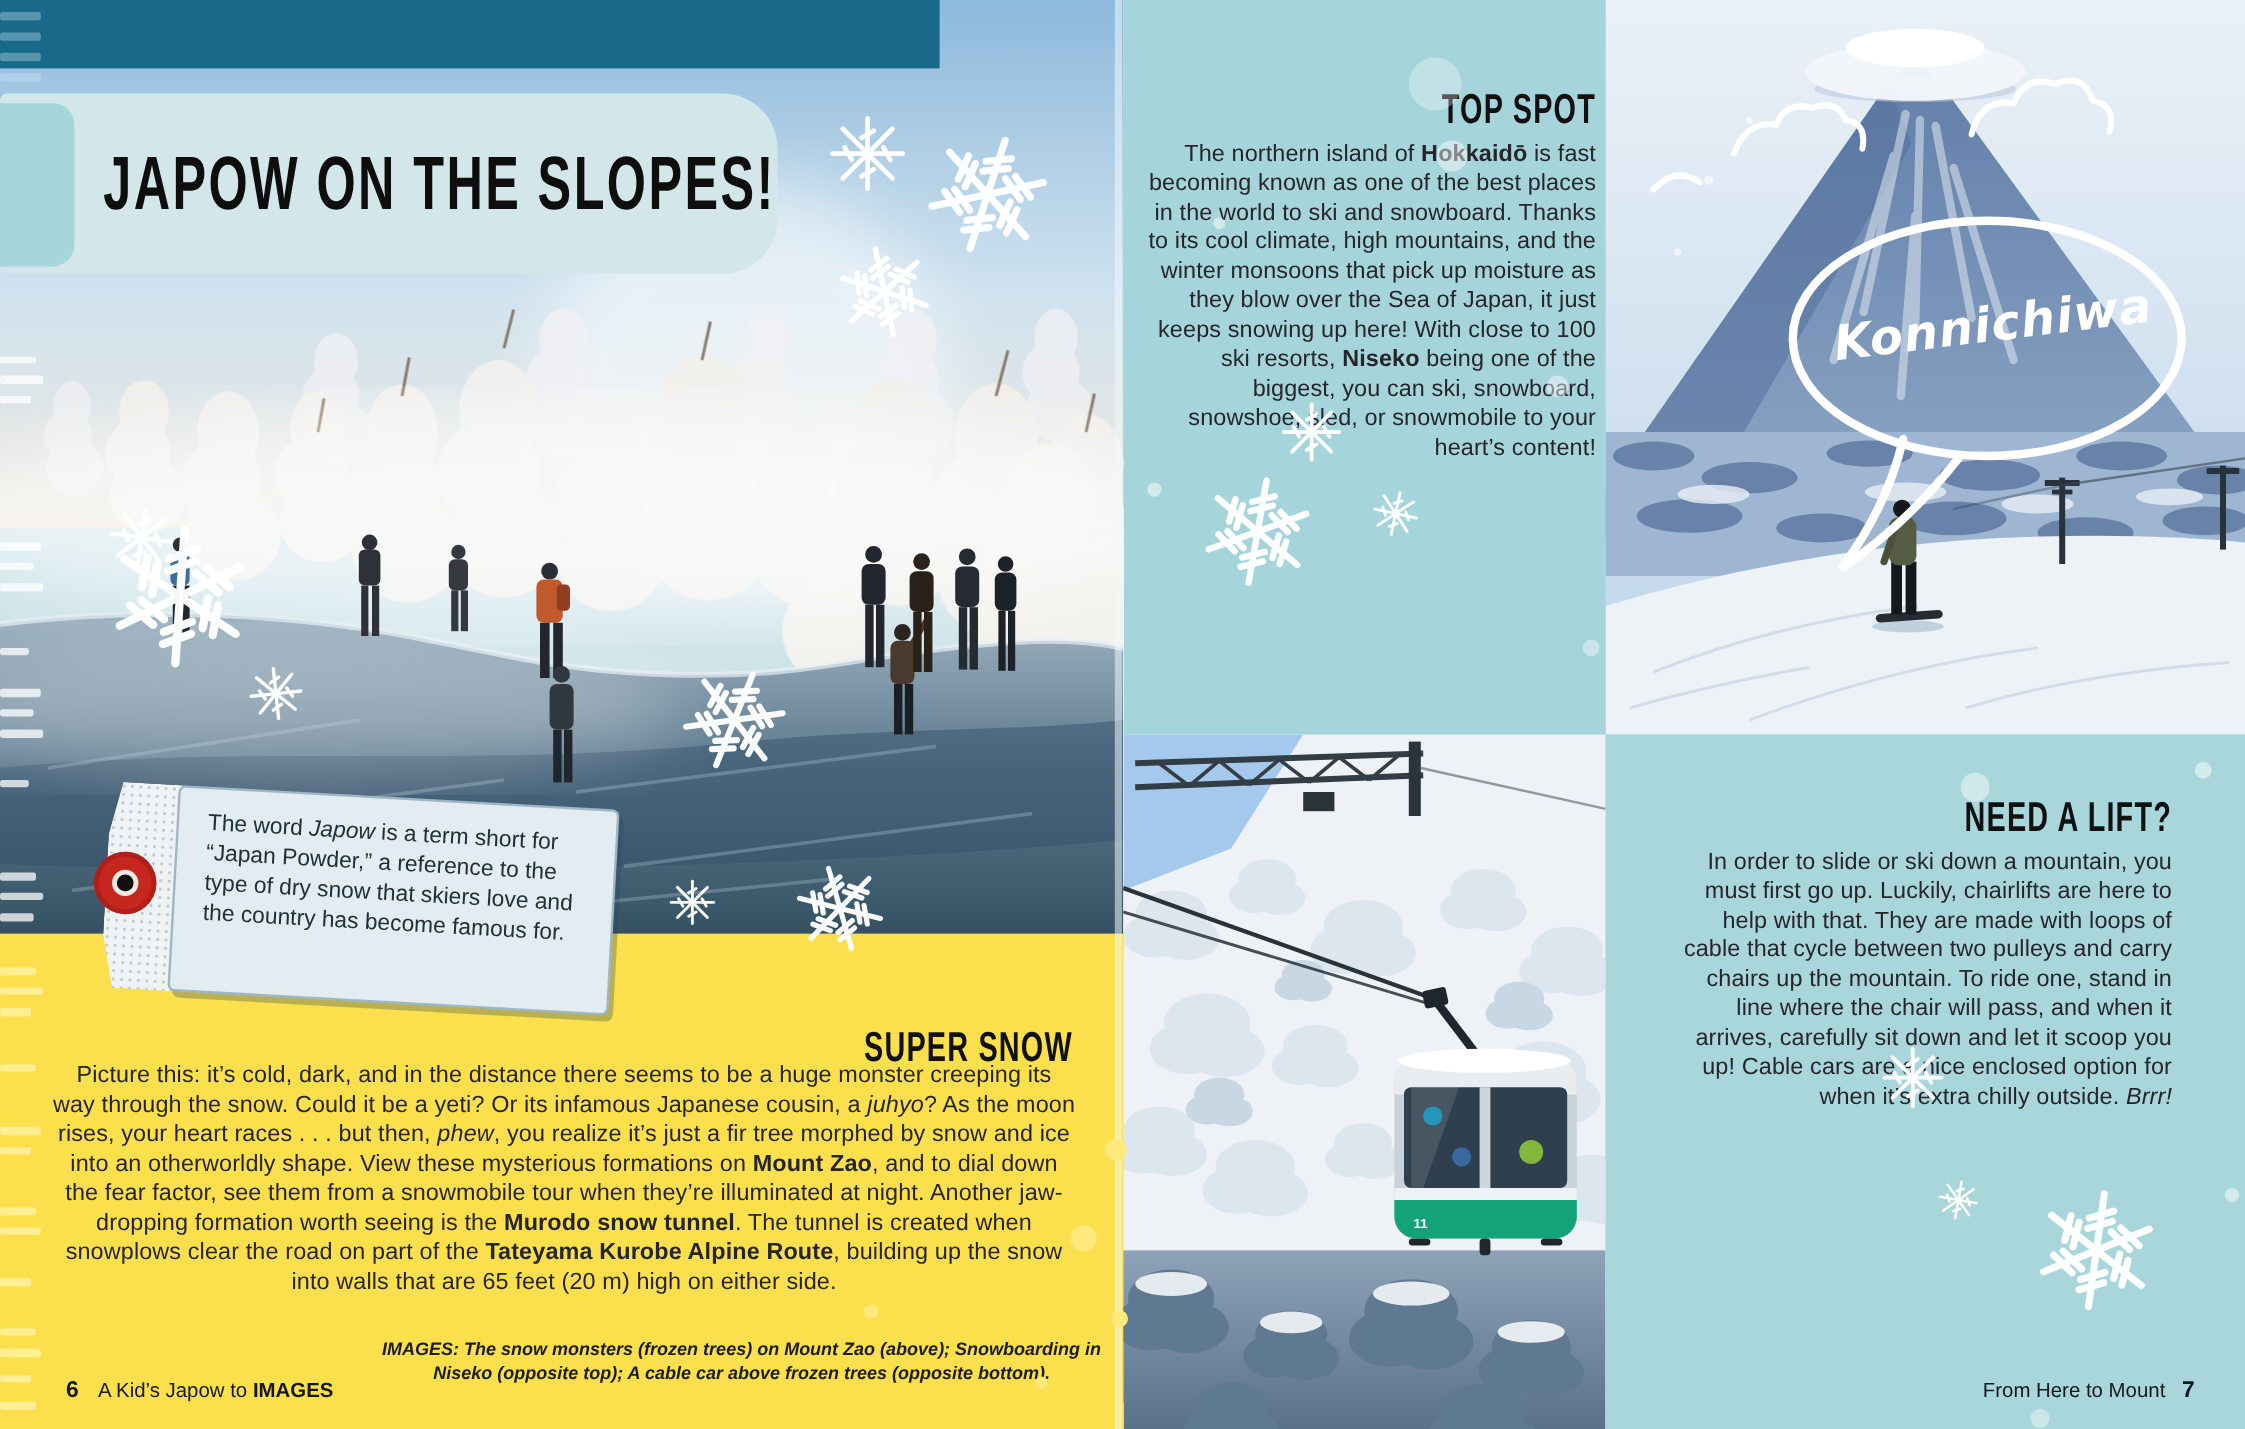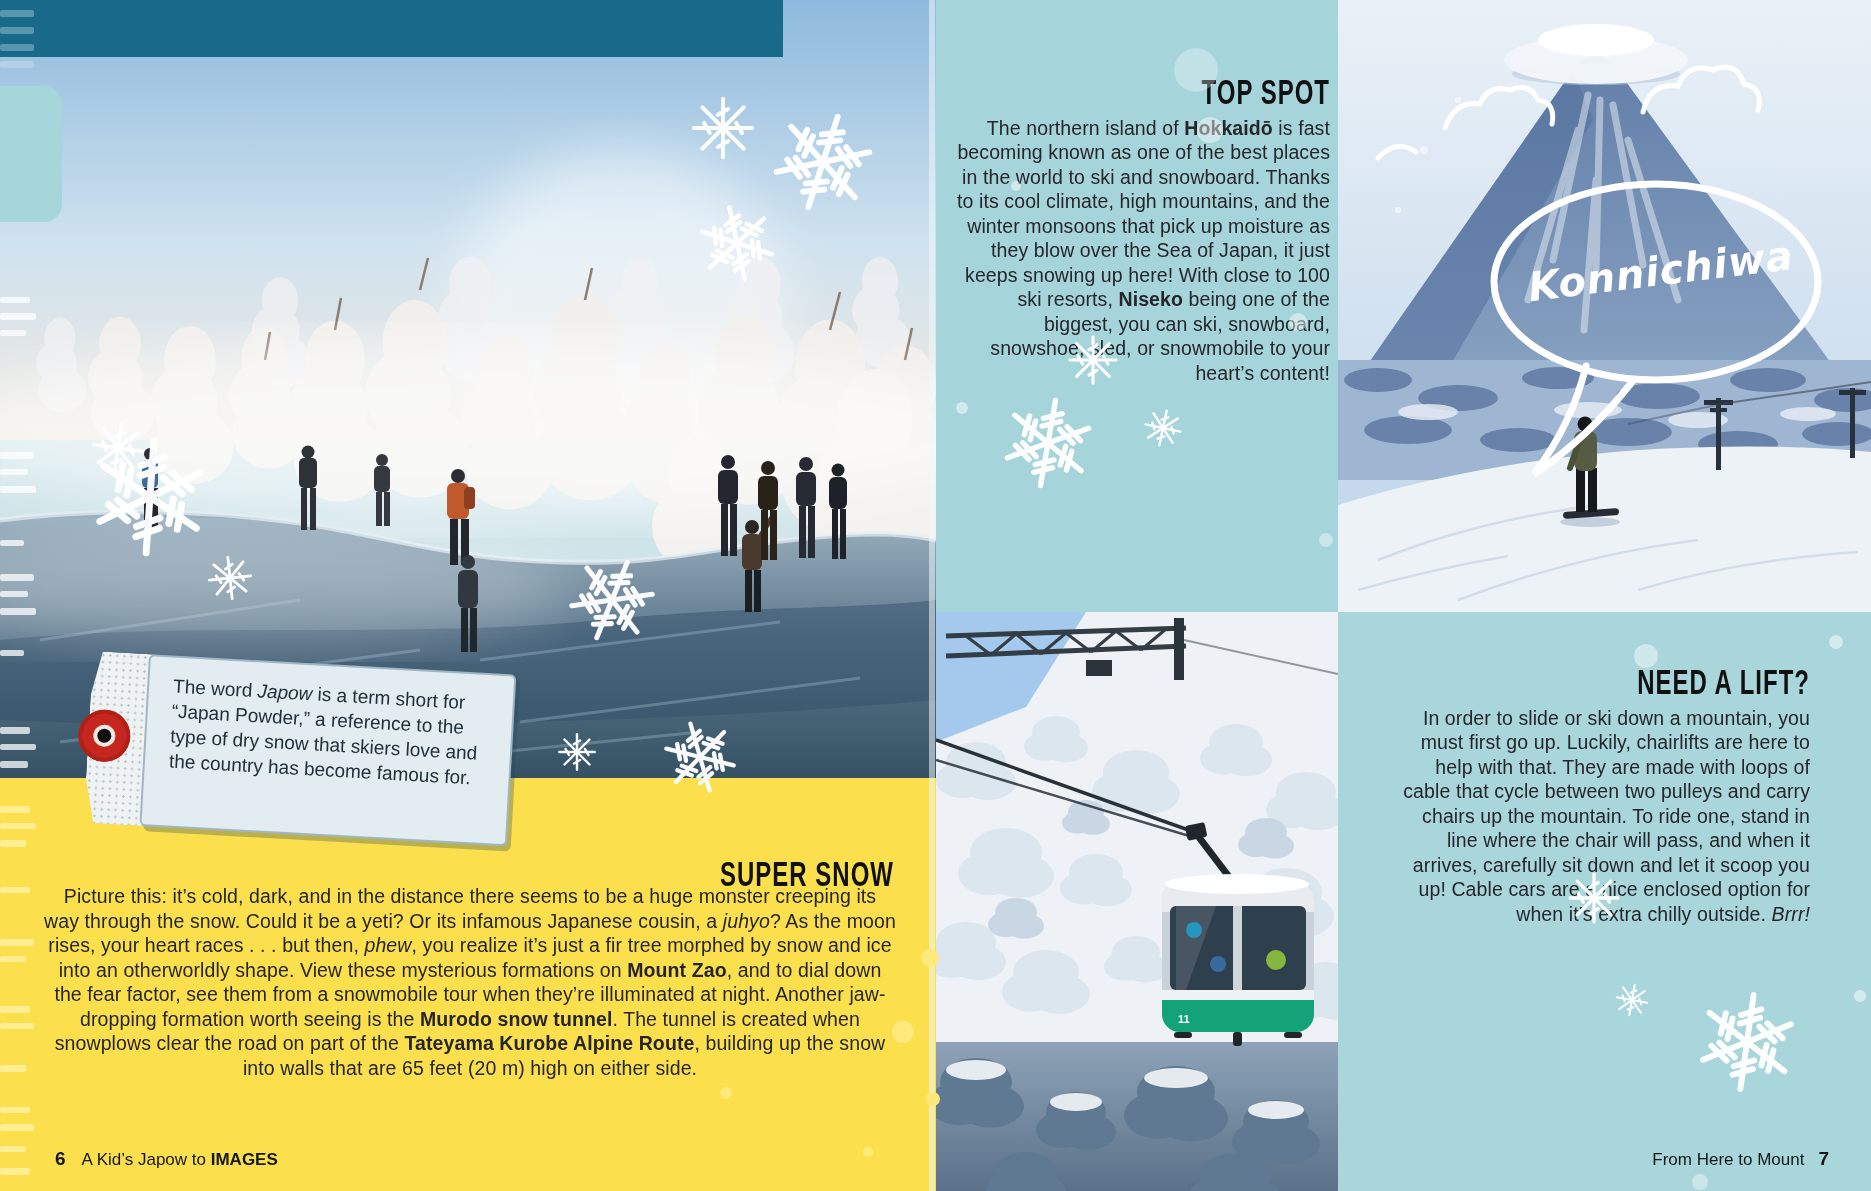--- a/index.html
+++ b/index.html
@@ -390,35 +390,39 @@
       <circle cx="86" cy="150" r="4"></circle>
         <circle cx="60" cy="210" r="3"></circle>
         <circle cx="120" cy="100" r="3"></circle>
     </g>
   </svg>
 
   <div id="teal-mid" class="abs"></div>
   <div id="teal-right" class="abs"></div>
   <div id="gutter" class="abs"></div>
   <div id="topbar" class="abs"></div>
+  <div id="banner" class="abs">
+    <h1 id="title" class="hd">JAPOW ON THE SLOPES!</h1>
+  </div>
   <div id="banner-tab" class="abs"></div>
 
   <div id="top-spot" class="abs">
     <h2 class="hd sm-hd">TOP SPOT</h2>
     <p class="body-txt"><span>The northern island of </span><span class="b">Hokkaidō</span><span> is fast becoming known as one of the best places in the world to ski and snowboard. Thanks to its cool climate, high mountains, and the winter monsoons that pick up moisture as they blow over the Sea of Japan, it just keeps snowing up here! With close to 100 ski resorts, </span><span class="b">Niseko</span><span> being one of the biggest, you can ski, snowboard, snowshoe, sled, or snowmobile to your heart’s content!</span></p>
   </div>
 
   <div id="need-lift" class="abs">
     <h2 class="hd sm-hd">NEED A LIFT?</h2>
     <p class="body-txt"><span>In order to slide or ski down a mountain, you must first go up. Luckily, chairlifts are here to help with that. They are made with loops of cable that cycle between two pulleys and carry chairs up the mountain. To ride one, stand in line where the chair will pass, and when it arrives, carefully sit down and let it scoop you up! Cable cars are a nice enclosed option for when it’s extra chilly outside. </span><span class="i">Brrr!</span></p>
   </div>
 
   <div id="yellow" class="abs">
     <h2 id="super-snow-hd" class="hd sm-hd">SUPER SNOW</h2>
     <p id="super-snow-body" class="body-txt"><span>Picture this: it’s cold, dark, and in the distance there seems to be a huge monster creeping its way through the snow. Could it be a yeti? Or its infamous Japanese cousin, a </span><span class="i">juhyo</span><span>? As the moon rises, your heart races . . . but then, </span><span class="i">phew</span><span>, you realize it’s just a fir tree morphed by snow and ice into an otherworldly shape. View these mysterious formations on </span><span class="b">Mount Zao</span><span>, and to dial down the fear factor, see them from a snowmobile tour when they’re illuminated at night. Another jaw-dropping formation worth seeing is the </span><span class="b">Murodo snow tunnel</span><span>. The tunnel is created when snowplows clear the road on part of the </span><span class="b">Tateyama Kurobe Alpine Route</span><span>, building up the snow into walls that are 65 feet (20 m) high on either side.</span></p>
+    <p id="caption">IMAGES: The snow monsters (frozen trees) on Mount Zao (above); Snowboarding in Niseko (opposite top); A cable car above frozen trees (opposite bottom).</p>
   </div>
 
   <div id="tag" class="abs">
     <div id="tag-flap"></div>
     <div id="tag-main">
       <p id="tag-text"><span>The word </span><span class="i">Japow</span><span> is a term short for “Japan Powder,” a reference to the type of dry snow that skiers love and the country has become famous for.</span></p>
     </div>
     <div id="grommet">
       <div class="ring"></div>
         <div class="hole"></div>

